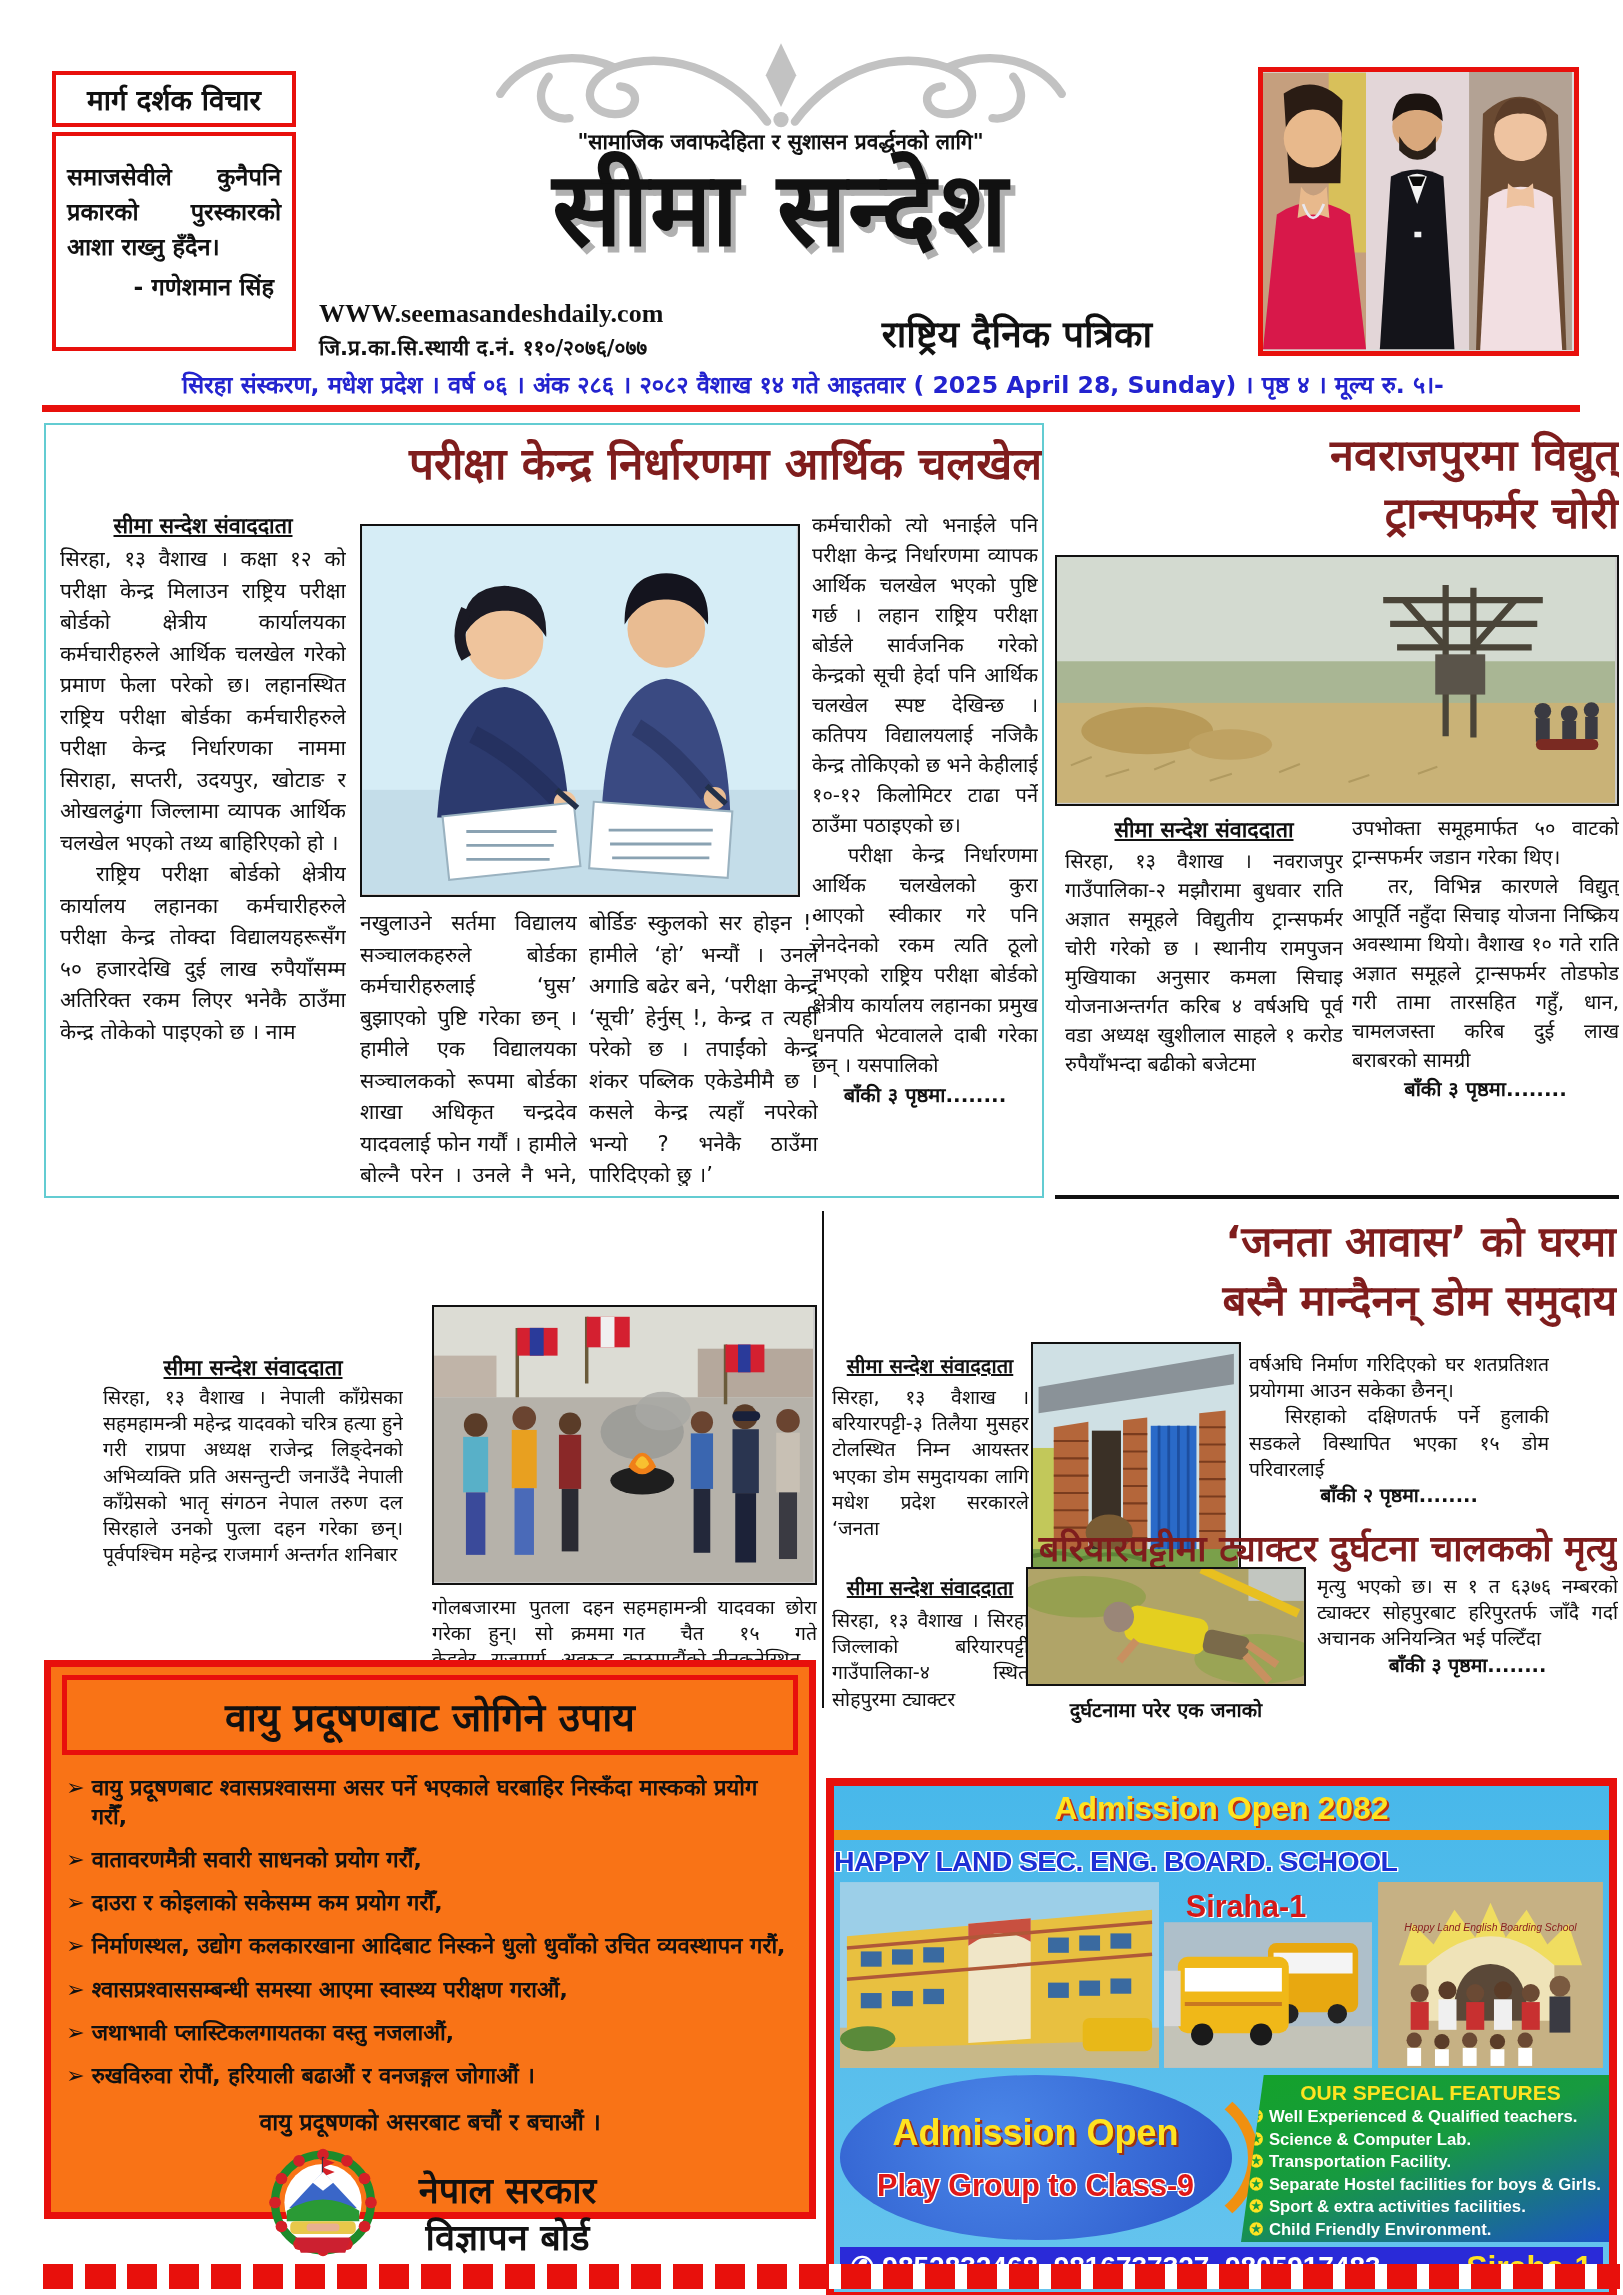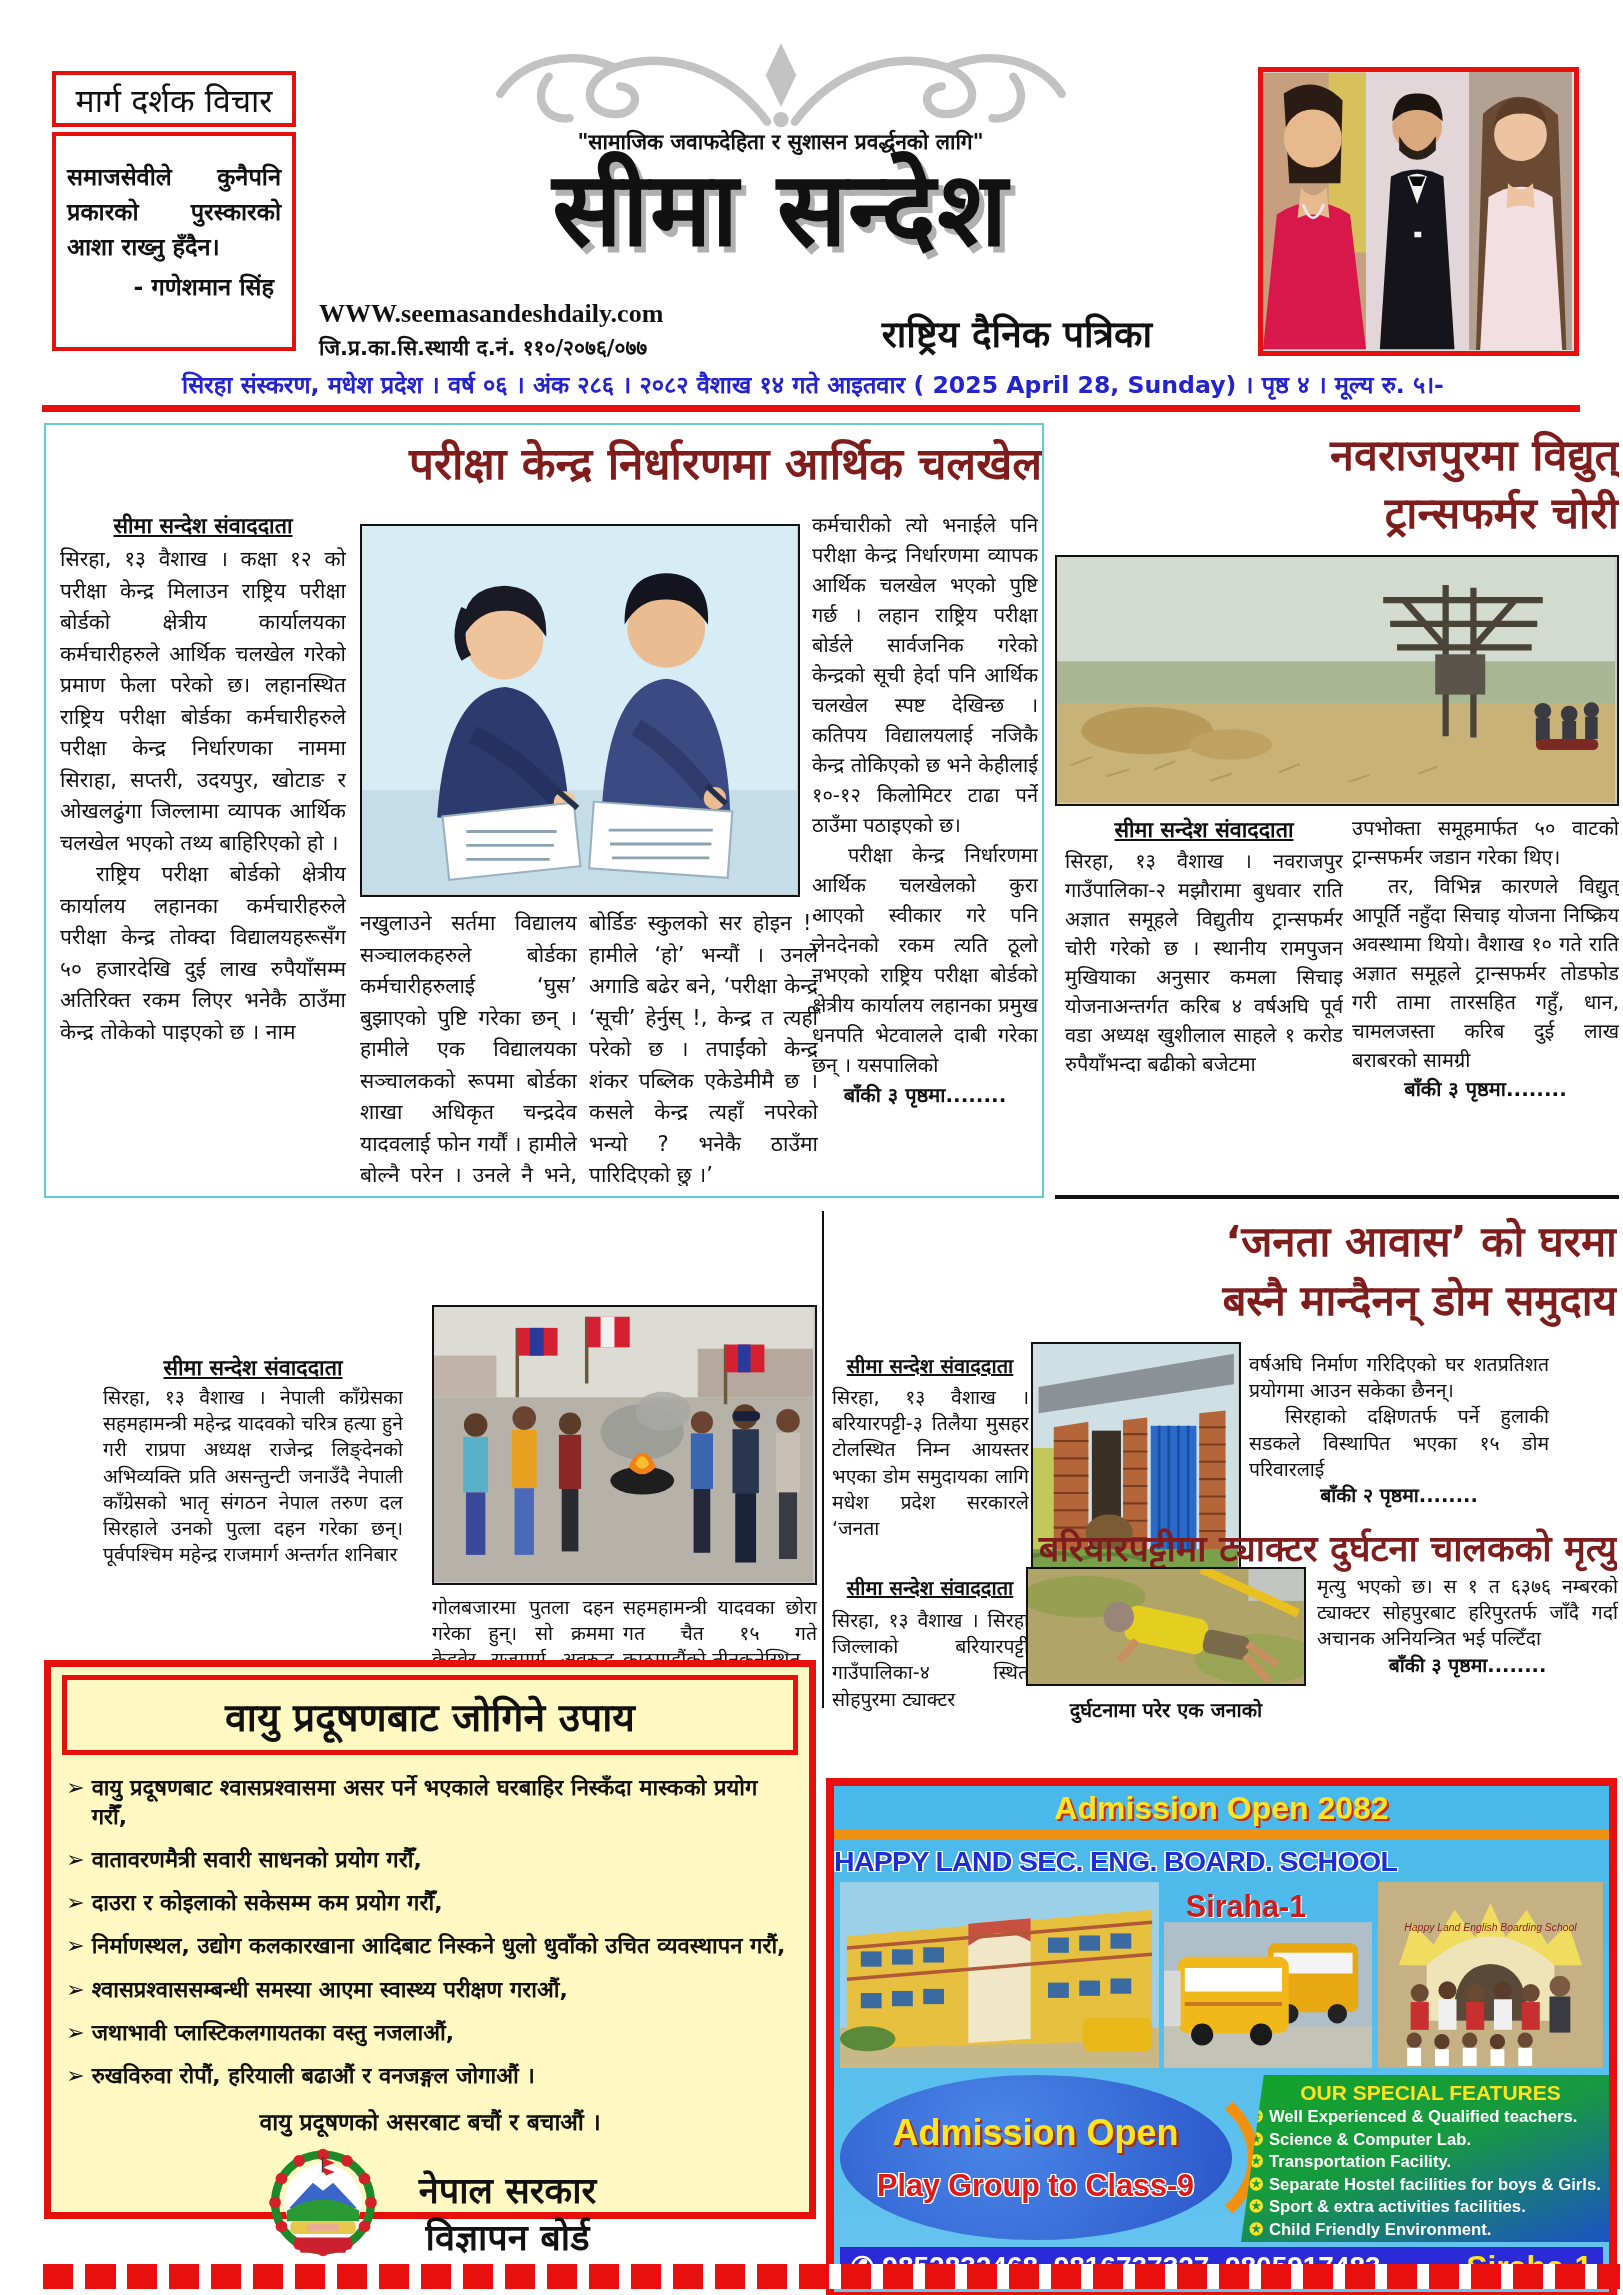--- a/index.html
+++ b/index.html
@@ -1,21 +1,21 @@
 <!DOCTYPE html>
 <html style="font-size:11px"><head>
 <meta charset="utf-8">
 <style>
   * { margin:0; padding:0; box-sizing:border-box; }
   body { background:#e9e9e9; font-family:"DejaVu Sans",sans-serif; }
   .page { position:relative; width:1624px; height:2295px; background:#fff; margin:0 auto; overflow:hidden; color:#111; }
   .abs { position:absolute; }
 
   
-  .guide-title { left:52px; top:71px; width:244px; height:56px; border:4.9px solid #e8100c; display:flex; align-items:center; justify-content:center; font-size:32px; font-weight:400; }
+  .guide-title { left:52px; top:71px; width:244px; height:56px; border:4.9px solid #e8100c; display:flex; align-items:center; justify-content:center; font-size:28px; font-weight:700; }
   .guide-quote { left:52px; top:132px; width:244px; height:219px; border:4.9px solid #e8100c; padding:23.6px 11px 7px 11px; font-size:23.6px; font-weight:700; line-height:1.5; text-align:justify; }
   .guide-author { text-align:right; margin-top:4.2px; padding-right:7px; }
   .masthead { left:319px; top:35px; width:923px; height:326px; }
   .flourish { display:block; margin:0 auto; }
   .tagline { font-size:21px; font-weight:700; text-align:center; margin-top:-12.5px; }
   .paper-title { font-size:103px; font-weight:900; text-align:center; line-height:1.05; letter-spacing:1.4px; text-shadow:4.9px 6.2px 0 #b0b0b0; white-space:nowrap; }
   .mast-bottom { position:absolute; left:0; right:0; bottom:0; display:flex; justify-content:space-between; align-items:flex-end; }
   .mast-web { font-family:"Liberation Serif",serif; font-size:26px; font-weight:800; }
   .mast-reg { font-size:21px; font-weight:700; margin-top:4.2px; }
   .mast-sub { font-size:37px; font-weight:900; padding:0 90px 2.8px 0; white-space:nowrap; }
@@ -33,21 +33,21 @@
   .col-sm { font-size:19.4px; line-height:1.35; }
   .more { text-align:center; font-weight:600; }
   .caption { font-size:20px; font-weight:700; text-align:center; overflow:hidden; white-space:nowrap; }
   .photo { border:2.8px solid #111; overflow:hidden; background:#ccc; }
   .photo svg { display:block; }
 
   .main-box { left:44px; top:423px; width:1000px; height:775px; border:2.8px solid #63ccd2; }
   .rule-h { background:#111; }
 
   
-  .pol-box { left:44px; top:1660px; width:772px; height:559px; border:7px solid #e8100c; padding:8.3px 11px; background:#fef9c3; }
+  .pol-box { left:44px; top:1660px; width:772px; height:559px; border:7px solid #e8100c; padding:8.3px 11px; background:#f97316; }
   .pol-title { border:5.6px solid #e8100c; padding:8.3px 4.2px; font-size:39px; font-weight:800; text-align:center; white-space:nowrap; overflow:hidden; }
   .pol-list { list-style:none; margin-top:19.4px; padding:0 4.2px; }
   .pol-list li { display:flex; gap:7px; font-size:22px; font-weight:600; line-height:1.3; margin-bottom:14.6px; }
   .pol-arrow { flex:0 0 auto; }
   .pol-close { text-align:center; font-size:23px; font-weight:700; margin:2.8px 0 7px 0; }
   .pol-org { display:flex; justify-content:center; align-items:center; gap:37px; }
   .pol-org-text { font-size:36px; font-weight:900; line-height:1.3; text-align:center;margin-top:24px; }
 
   
   .ad-box { left:826px; top:1730px; width:791px; height:522px; border:8.3px solid #e8100c; background:linear-gradient(#48b8ea,#66c4ee); position:absolute; font-family:Liberation Sans, sans-serif; overflow:hidden;margin-top:48px; }

